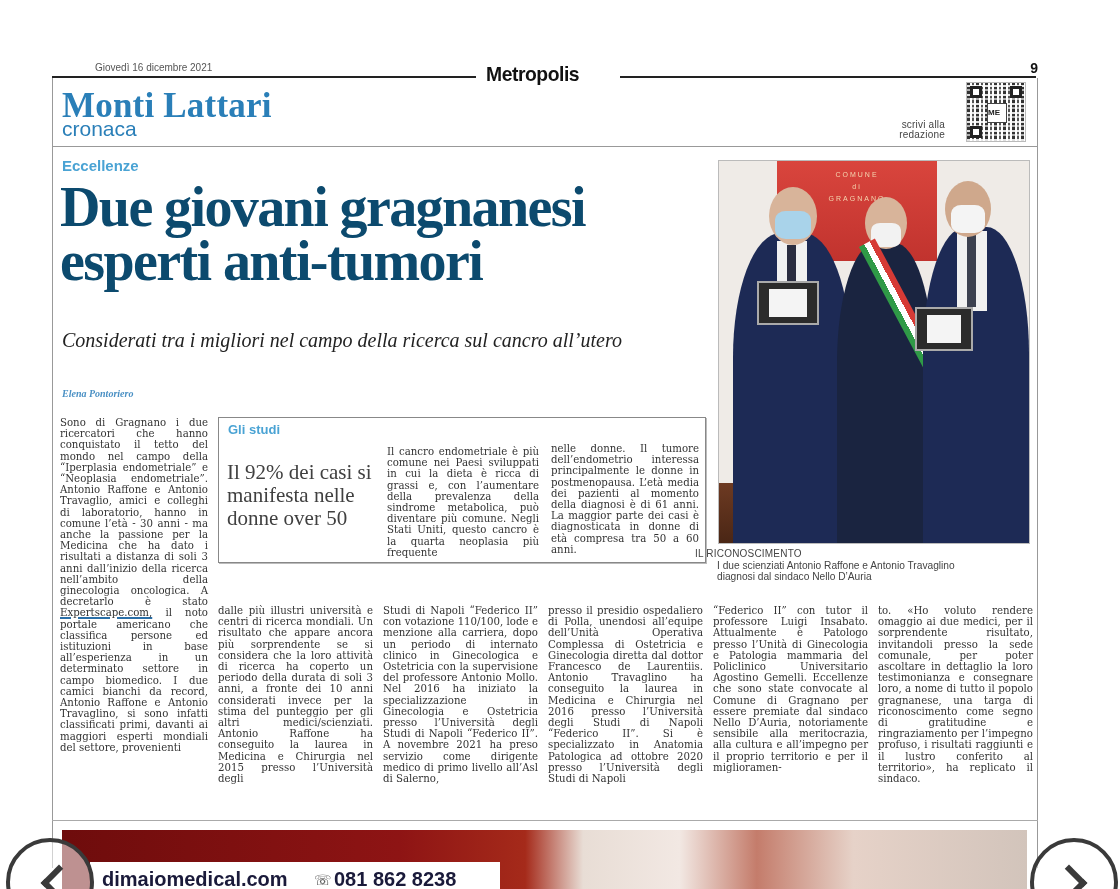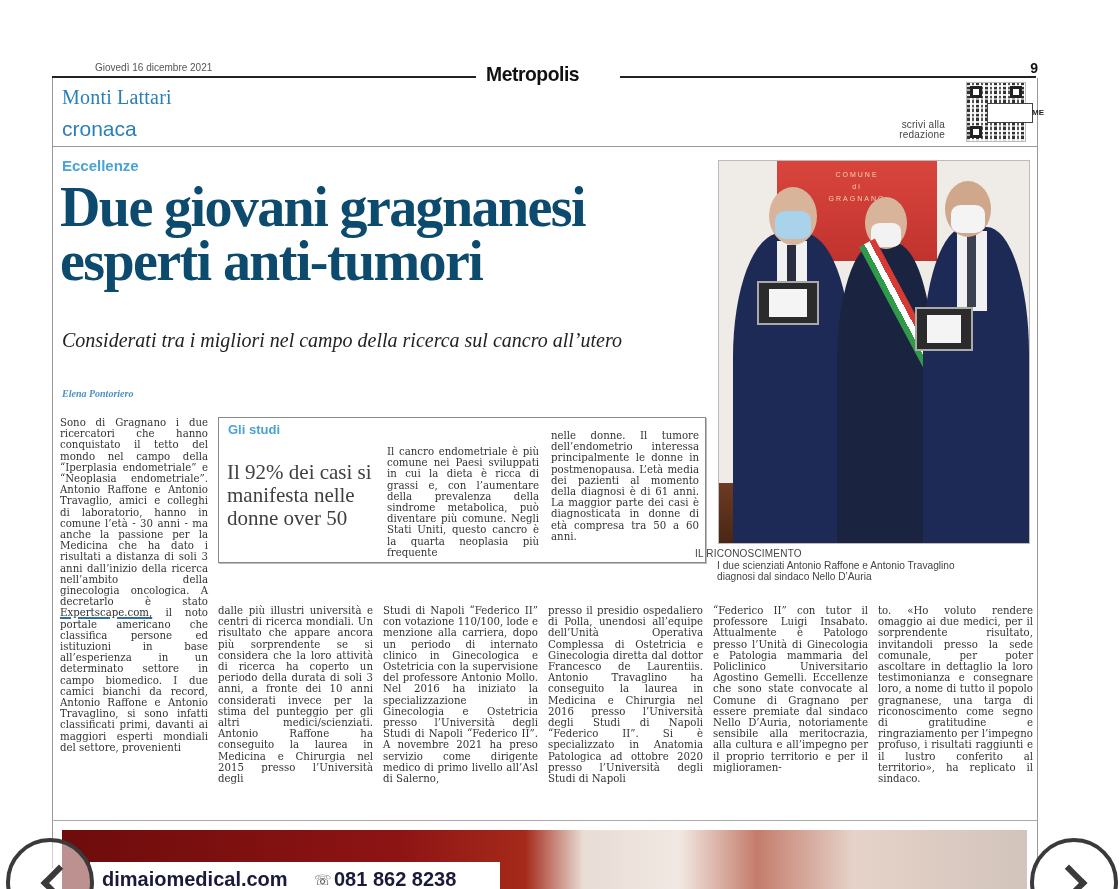--- a/index.html
+++ b/index.html
@@ -11,30 +11,30 @@
   
   .run-date { position: absolute; left: 0; top: 2px; font-family: "Liberation Sans", sans-serif; font-size: 10px; color: #555; margin-left: 43px; }
   .run-line-left { position: absolute; left: 0; top: 16px; width: 424px; height: 2px; background: #222; }
   .run-brand { position: absolute; left: 434px; top: 2px; font-family: "Liberation Sans", sans-serif; font-weight: 900; font-size: 21px; letter-spacing: -0.5px; color: #111; transform: scaleX(0.92); transform-origin: left; }
   .run-line-right { position: absolute; left: 568px; top: 16px; width: 416px; height: 2px; background: #222; }
   .run-page { position: absolute; right: 4px; top: 0px; font-family: "Liberation Sans", sans-serif; font-weight: 900; font-size: 14px; color: #111; }
 
   .frame-left { position: absolute; left: 0; top: 18px; width: 1px; height: 790px; background: #999; }
   .frame-right { position: absolute; right: 4px; top: 18px; width: 1px; height: 790px; background: #999; }
 
-  .section-title { position: absolute; left: 10px; top: 26px; font-family: "Liberation Serif", serif; font-weight: 400; font-size: 20px; color: #2a7fb8; letter-spacing: 0.2px; }
+  .section-title { position: absolute; left: 10px; top: 26px; font-family: "Liberation Serif", serif; font-weight: 700; font-size: 35px; color: #2a7fb8; letter-spacing: 0.2px; }
   .section-sub { position: absolute; left: 10px; top: 58px; font-family: "Liberation Sans", sans-serif; font-size: 21px; color: #2a7fb8; font-weight: 300; line-height: 1; }
   .write-redaction { position: absolute; left: 829px; top: 60px; font-family: "Liberation Sans", sans-serif; font-size: 10px; line-height: 10px; color: #444; text-align: right; width: 64px; letter-spacing: 0.2px; }
   .qr { position: absolute; left: 914px; top: 22px; width: 60px; height: 60px; border: 1px solid #bbb; background:
       repeating-linear-gradient(90deg, #333 0 3px, #fff 3px 5px, #555 5px 7px, #fff 7px 9px),
       #fff; }
   .qr .qr-mask { position: absolute; inset: 0; background:
       repeating-linear-gradient(0deg, rgba(255,255,255,0.85) 0 2px, transparent 2px 5px, rgba(255,255,255,0.6) 5px 7px, transparent 7px 9px); }
   .qr .qr-corner { position: absolute; width: 12px; height: 12px; border: 3px solid #222; background: #fff; }
-  .qr .qr-center { position: absolute; left: 20px; top: 20px; width: 20px; height: 20px; background: #fff; border: 1px solid #444; font-family: "Liberation Sans", sans-serif; font-weight: 700; font-size: 8px; line-height: 18px; text-align: left; color: #222; padding-left: 44px; }
+  .qr .qr-center { position: absolute; left: 20px; top: 20px; width: 20px; height: 20px; background: #fff; border: 1px solid #444; font-family: "Liberation Sans", sans-serif; font-weight: 700; font-size: 8px; line-height: 18px; text-align: left; color: #222; }
   .header-rule { position: absolute; left: 0; top: 86px; width: 986px; height: 1px; background: #999; }
 
   .kicker { position: absolute; left: 10px; top: 97px; font-family: "Liberation Sans", sans-serif; font-size: 15px; font-weight: 700; color: #4aa3d4; }
   .headline { position: absolute; left: 8px; top: 120px; width: 650px; font-family: "Liberation Serif", serif; font-weight: 700; font-size: 56px; line-height: 54px; color: #0c4a6e; letter-spacing: -1.6px; }
   .subhead { position: absolute; left: 10px; top: 270px; width: 650px; font-family: "Liberation Serif", serif; font-style: italic; font-size: 20px; line-height: 21px; color: #222; }
   .byline { position: absolute; left: 10px; top: 328px; font-family: "Liberation Serif", serif; font-style: italic; font-weight: 700; font-size: 10px; color: #4a90c4; }
 
   .col { position: absolute; font-family: "DejaVu Serif", serif; font-size: 10.2px; line-height: 11.2px; color: #333; text-align: justify; hyphens: manual; }
   .col p { margin: 0; }
   .link { text-decoration: underline; text-decoration-color: #2a6fa8; text-decoration-thickness: 2px; }
@@ -111,21 +111,21 @@
   <div class="byline">Elena Pontoriero</div>
 
   <div class="col" style="left:8px; top:357px; width:148px;">
     <p><span>Sono di Gragnano i due ricercatori che hanno conquistato il tetto del mondo nel campo della “Iperplasia endometriale” e “Neoplasia endometriale”. Antonio Raffone e Antonio Travaglio, amici e colleghi di laboratorio, hanno in comune l’età - 30 anni - ma anche la passione per la Medicina che ha dato i risultati a distanza di soli 3 anni dall’inizio della ricerca nell’ambito della ginecologia oncologica. A decretarlo è stato </span><span class="link">Expertscape.com,</span><span> il noto portale americano che classifica persone ed istituzioni in base all’esperienza in un determinato settore in campo biomedico. I due camici bianchi da record, Antonio Raffone e Antonio Travaglino, si sono infatti classificati primi, davanti ai maggiori esperti mondiali del settore, provenienti</span></p>
   </div>
 
   <div class="box">
     <div class="box-kicker">Gli studi</div>
     <div class="box-title">Il 92% dei casi si manifesta nelle donne over 50</div>
     <div class="col" style="left:168px; top:28px; width:152px;">Il cancro endometriale è più comune nei Paesi sviluppati in cui la dieta è ricca di grassi e, con l’aumentare della prevalenza della sindrome metabolica, può diventare più comune. Negli Stati Uniti, questo cancro è la quarta neoplasia più frequente</div>
-    <div class="col" style="left:332px; top:12px; width:148px;">nelle donne. Il tumore dell’endometrio interessa principalmente le donne in postmenopausa. L’età media dei pazienti al momento della diagnosi è di 61 anni. La maggior parte dei casi è diagnosticata in donne di età compresa tra 50 a 60 anni.</div>
+    <div class="col" style="left:332px; top:25px; width:148px;">nelle donne. Il tumore dell’endometrio interessa principalmente le donne in postmenopausa. L’età media dei pazienti al momento della diagnosi è di 61 anni. La maggior parte dei casi è diagnosticata in donne di età compresa tra 50 a 60 anni.</div>
   </div>
 
   <div class="col" style="left:166px; top:545px; width:155px;">dalle più illustri università e centri di ricerca mondiali. Un risultato che appare ancora più sorprendente se si considera che la loro attività di ricerca ha coperto un periodo della durata di soli 3 anni, a fronte dei 10 anni considerati invece per la stima del punteggio per gli altri medici/scienziati. Antonio Raffone ha conseguito la laurea in Medicina e Chirurgia nel 2015 presso l’Università degli</div>
   <div class="col" style="left:331px; top:545px; width:155px;">Studi di Napoli “Federico II” con votazione 110/100, lode e menzione alla carriera, dopo un periodo di internato clinico in Ginecologica e Ostetricia con la supervisione del professore Antonio Mollo. Nel 2016 ha iniziato la specializzazione in Ginecologia e Ostetricia presso l’Università degli Studi di Napoli “Federico II”. A novembre 2021 ha preso servizio come dirigente medico di primo livello all’Asl di Salerno,</div>
   <div class="col" style="left:496px; top:545px; width:155px;">presso il presidio ospedaliero di Polla, unendosi all’equipe dell’Unità Operativa Complessa di Ostetricia e Ginecologia diretta dal dottor Francesco de Laurentiis. Antonio Travaglino ha conseguito la laurea in Medicina e Chirurgia nel 2016 presso l’Università degli Studi di Napoli “Federico II”. Si è specializzato in Anatomia Patologica ad ottobre 2020 presso l’Università degli Studi di Napoli</div>
   <div class="col" style="left:661px; top:545px; width:155px;">“Federico II” con tutor il professore Luigi Insabato. Attualmente è Patologo presso l’Unità di Ginecologia e Patologia mammaria del Policlinico Universitario Agostino Gemelli. Eccellenze che sono state convocate al Comune di Gragnano per essere premiate dal sindaco Nello D’Auria, notoriamente sensibile alla meritocrazia, alla cultura e all’impegno per il proprio territorio e per il miglioramen-</div>
   <div class="col" style="left:826px; top:545px; width:155px;">to. «Ho voluto rendere omaggio ai due medici, per il sorprendente risultato, invitandoli presso la sede comunale, per poter ascoltare in dettaglio la loro testimonianza e consegnare loro, a nome di tutto il popolo gragnanese, una targa di riconoscimento come segno di gratitudine e ringraziamento per l’impegno profuso, i risultati raggiunti e il lustro conferito al territorio», ha replicato il sindaco.</div>
 
   <div class="photo">
     <div class="banner"></div>

